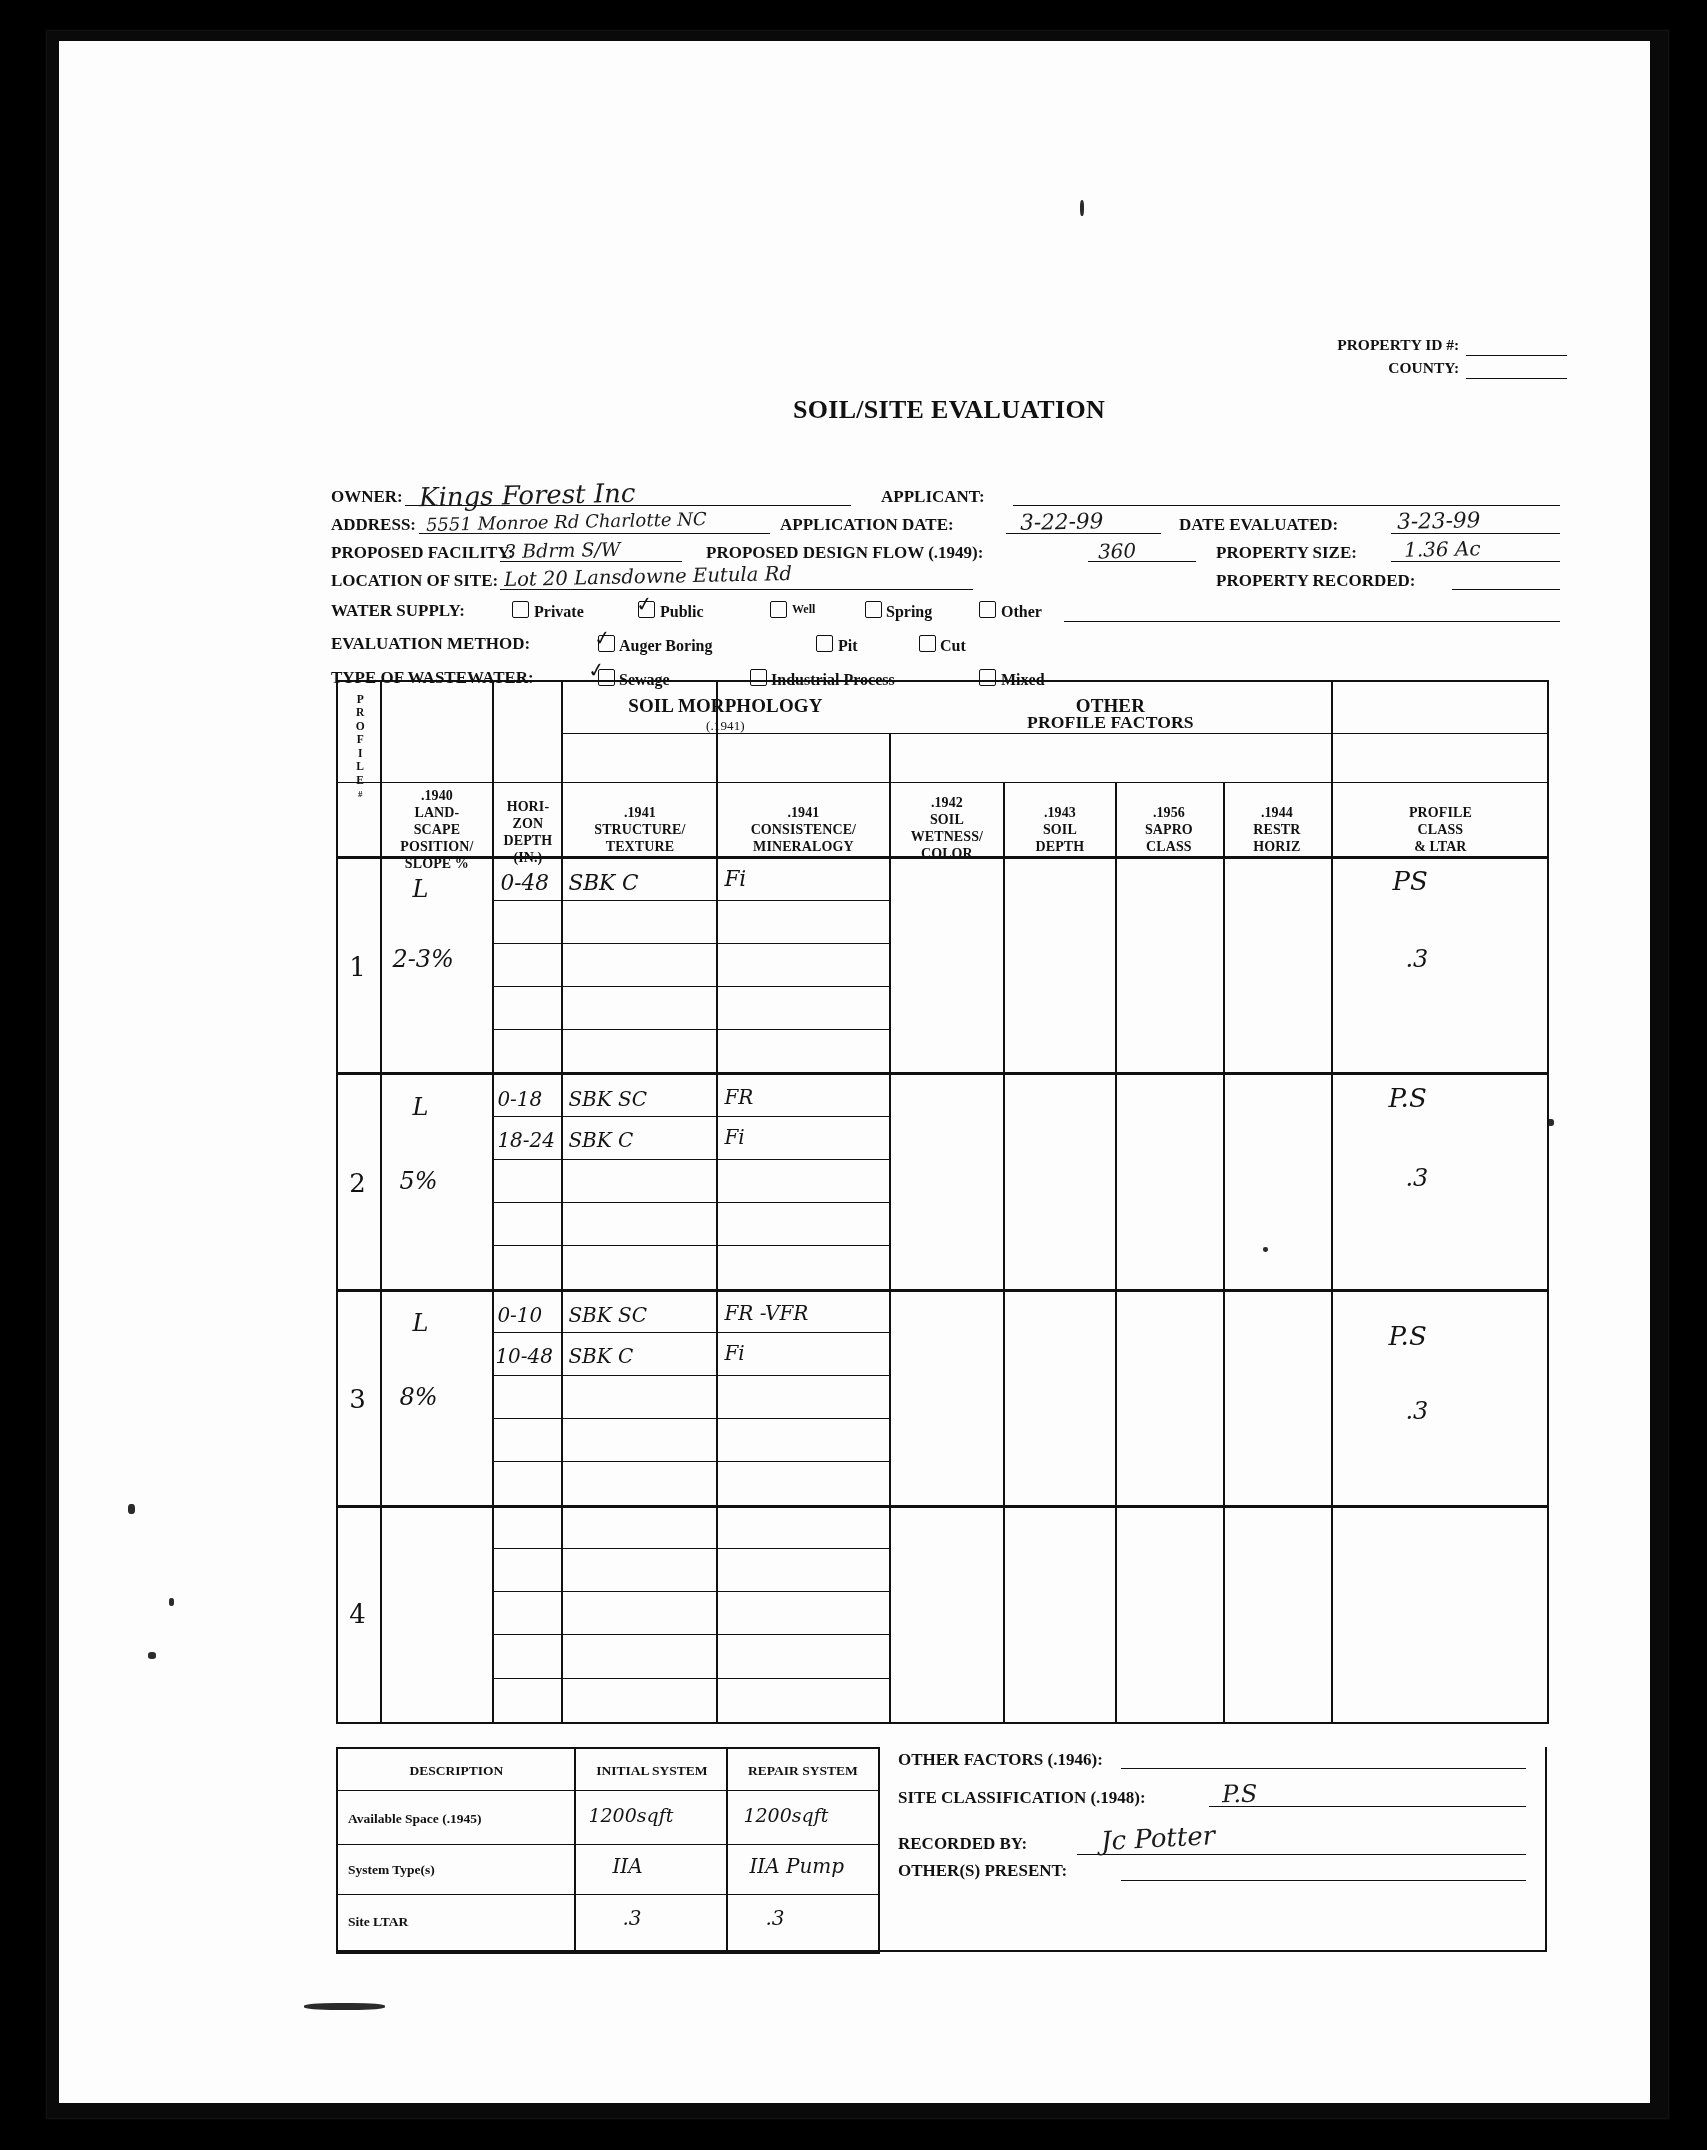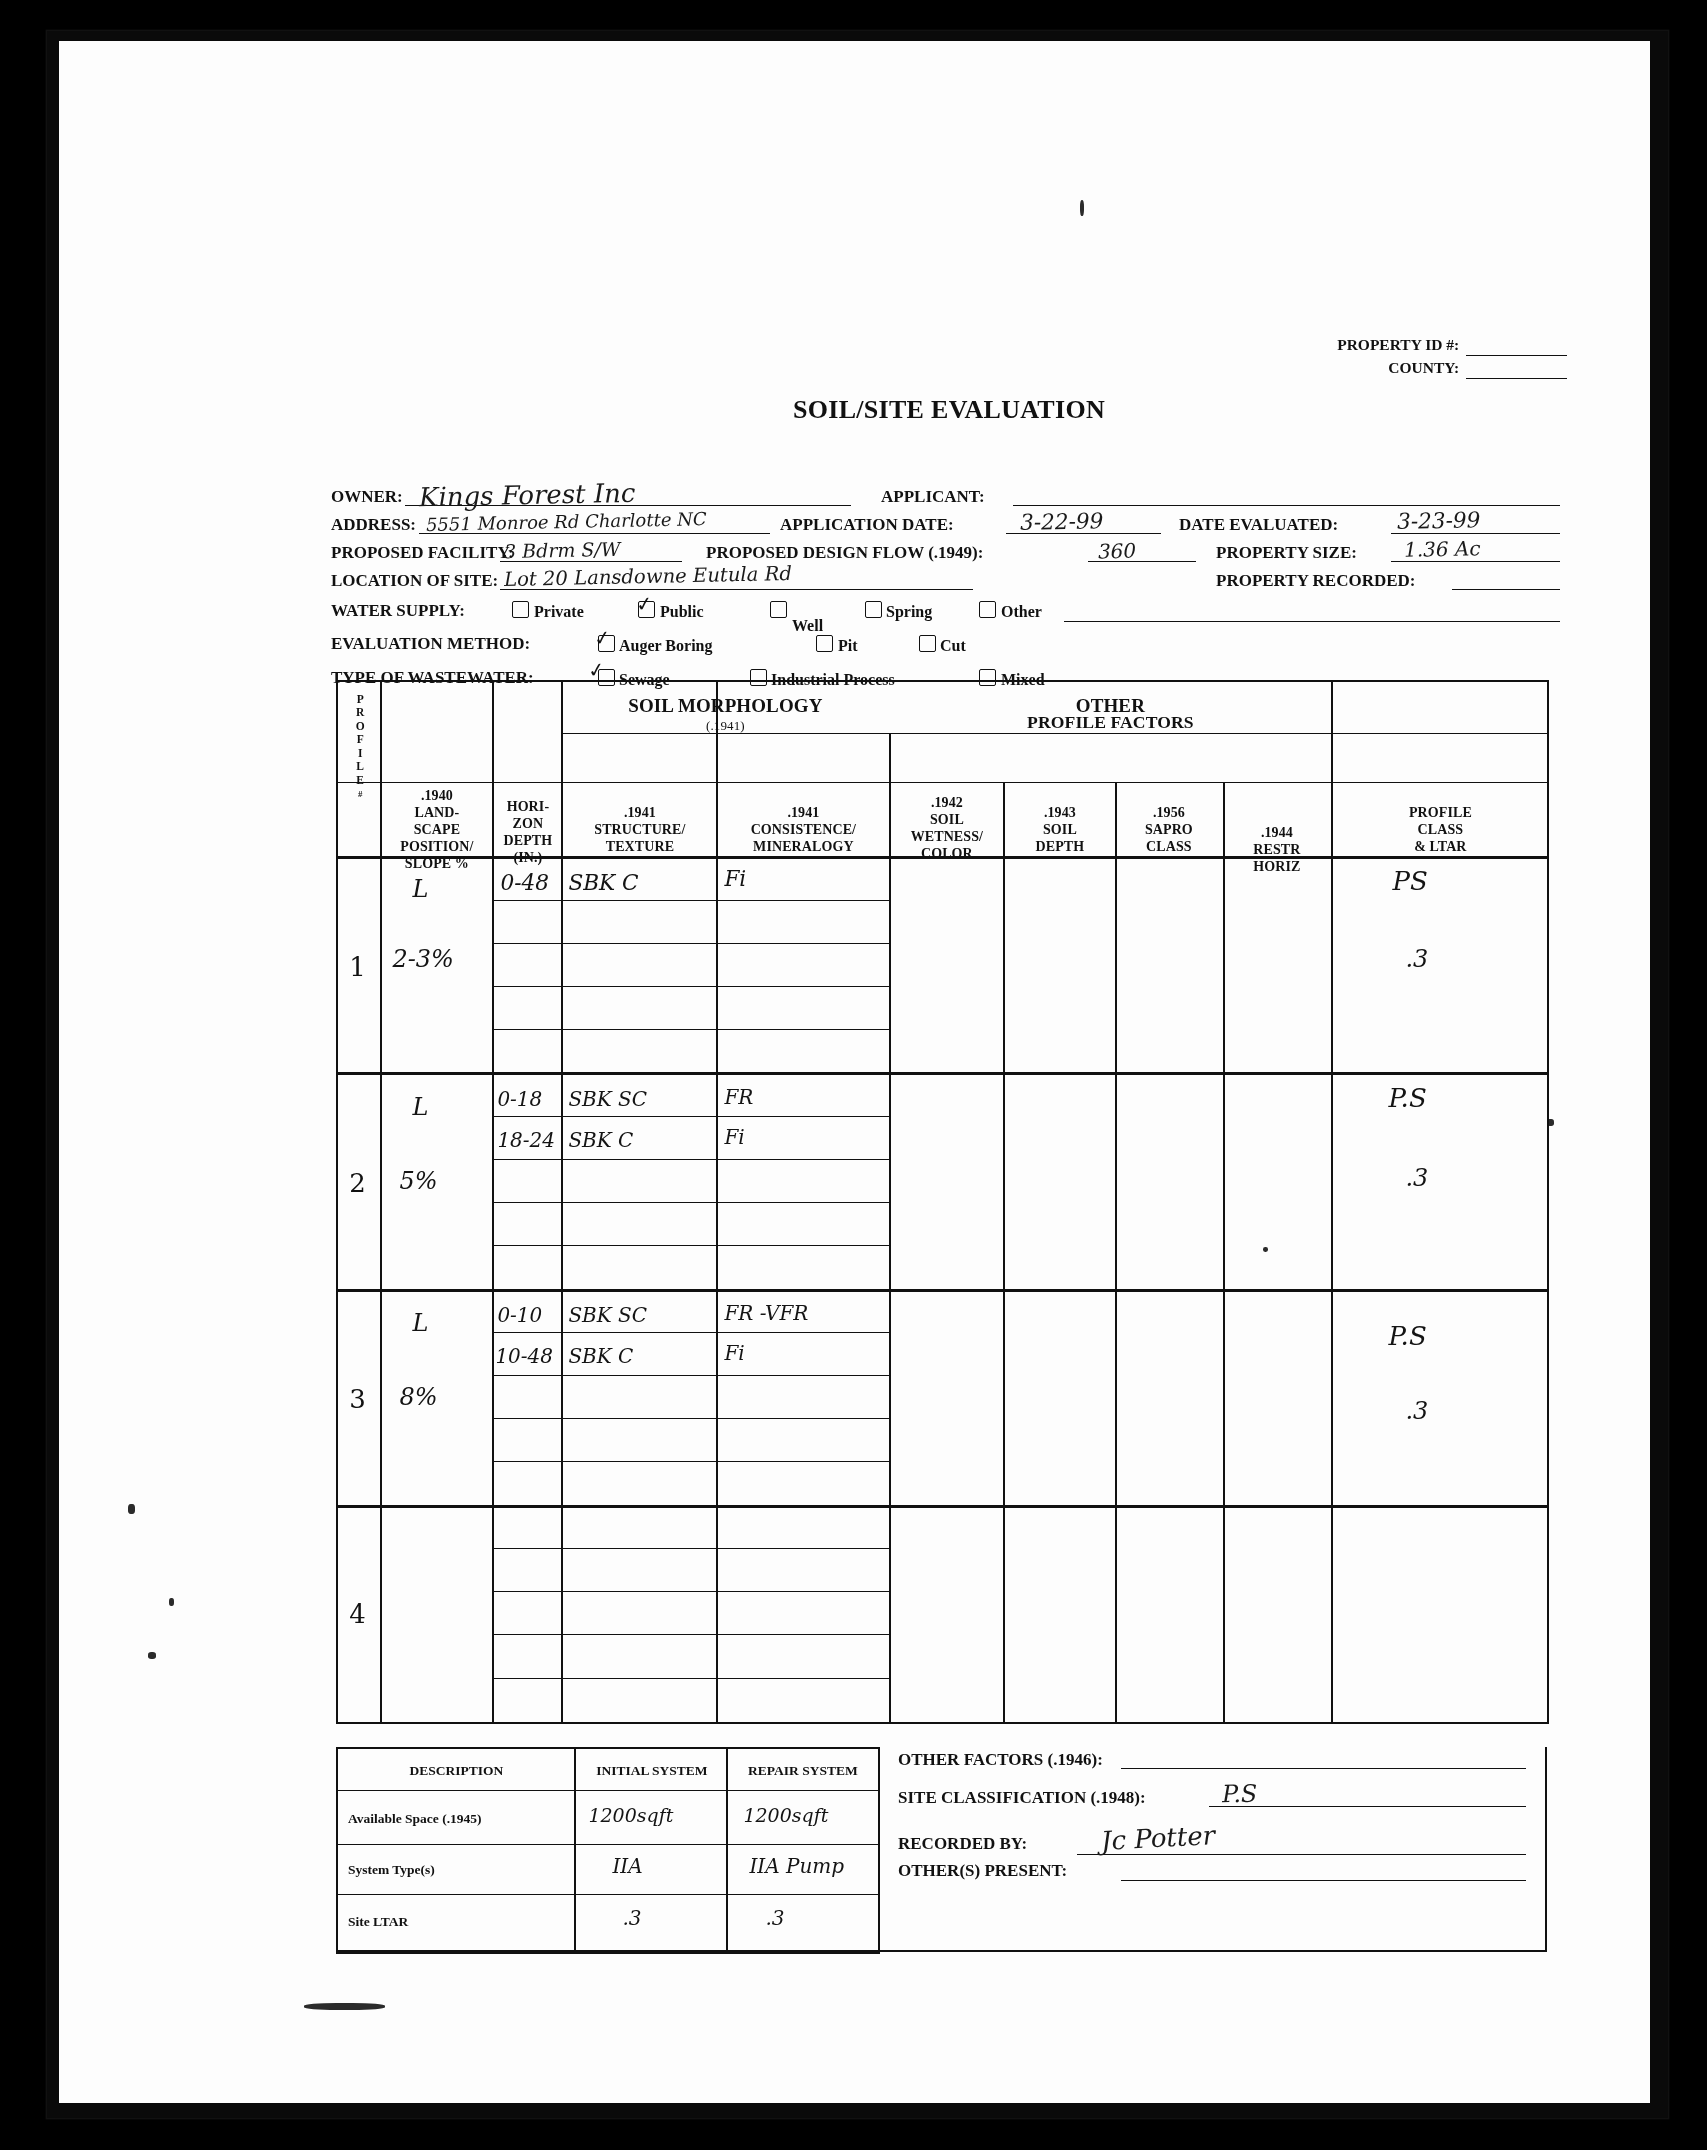--- a/index.html
+++ b/index.html
@@ -236,21 +236,21 @@
       </div>
 
       <div class="frow" style="height:31px;">
         <span class="lbl" style="left:0; top:5.4px;">WATER SUPPLY:</span>
         <span class="cbox" style="left:181px; top:5.4px;"></span>
         <span class="lbl" style="left:203px; top:6.8px; font-size:16px;">Private</span>
         <span class="cbox" style="left:307px; top:5.4px;"></span>
         <span class="cmark" style="left:305px; top:-4px;">✓</span>
         <span class="lbl" style="left:329px; top:6.8px; font-size:16px;">Public</span>
         <span class="cbox" style="left:439px; top:5.4px;"></span>
-        <span class="lbl" style="left:461px; top:21px; font-size:16px;">Well</span>
+        <span class="lbl" style="left:461px; top:6px; font-size:12px;">Well</span>
         <span class="cbox" style="left:534px; top:5.4px;"></span>
         <span class="lbl" style="left:555px; top:6.8px; font-size:16px;">Spring</span>
         <span class="cbox" style="left:648px; top:5.4px;"></span>
         <span class="lbl" style="left:670px; top:6.8px; font-size:16px;">Other</span>
         <span class="ul" style="left:733px; top:5.4px; width:496px;"></span>
         <span class="hand" style="left:743px; top:4px; font-size:17.6px;"></span>
       </div>
 
       <div class="frow" style="height:34px;">
         <span class="lbl" style="left:0; top:6.8px;">EVALUATION METHOD:</span>
@@ -318,21 +318,21 @@
       </div>
       <div class="th" style="left:553px; width:111px; top:112px;">
         <span>.1942</span><br>SOIL<br>WETNESS/<br>COLOR
       </div>
       <div class="th" style="left:668px; width:107px; top:122px;">
         <span>.1943</span><br>SOIL<br>DEPTH
       </div>
       <div class="th" style="left:778px; width:105px; top:122px;">
         <span>.1956</span><br>SAPRO<br>CLASS
       </div>
-      <div class="th" style="left:886px; width:105px; top:122px;margin-top:20px;">
+      <div class="th" style="left:886px; width:105px; top:122px;">
         <span>.1944</span><br>RESTR<br>HORIZ
       </div>
       <div class="th" style="left:996px; width:212px; top:122px;">
         PROFILE<br>CLASS<br>&amp; LTAR
       </div>
 
       <div class="h hthick" style="top:390px;"></div>
       <div class="h hthick" style="top:607px;"></div>
       <div class="h hthick" style="top:823px;"></div>
 

